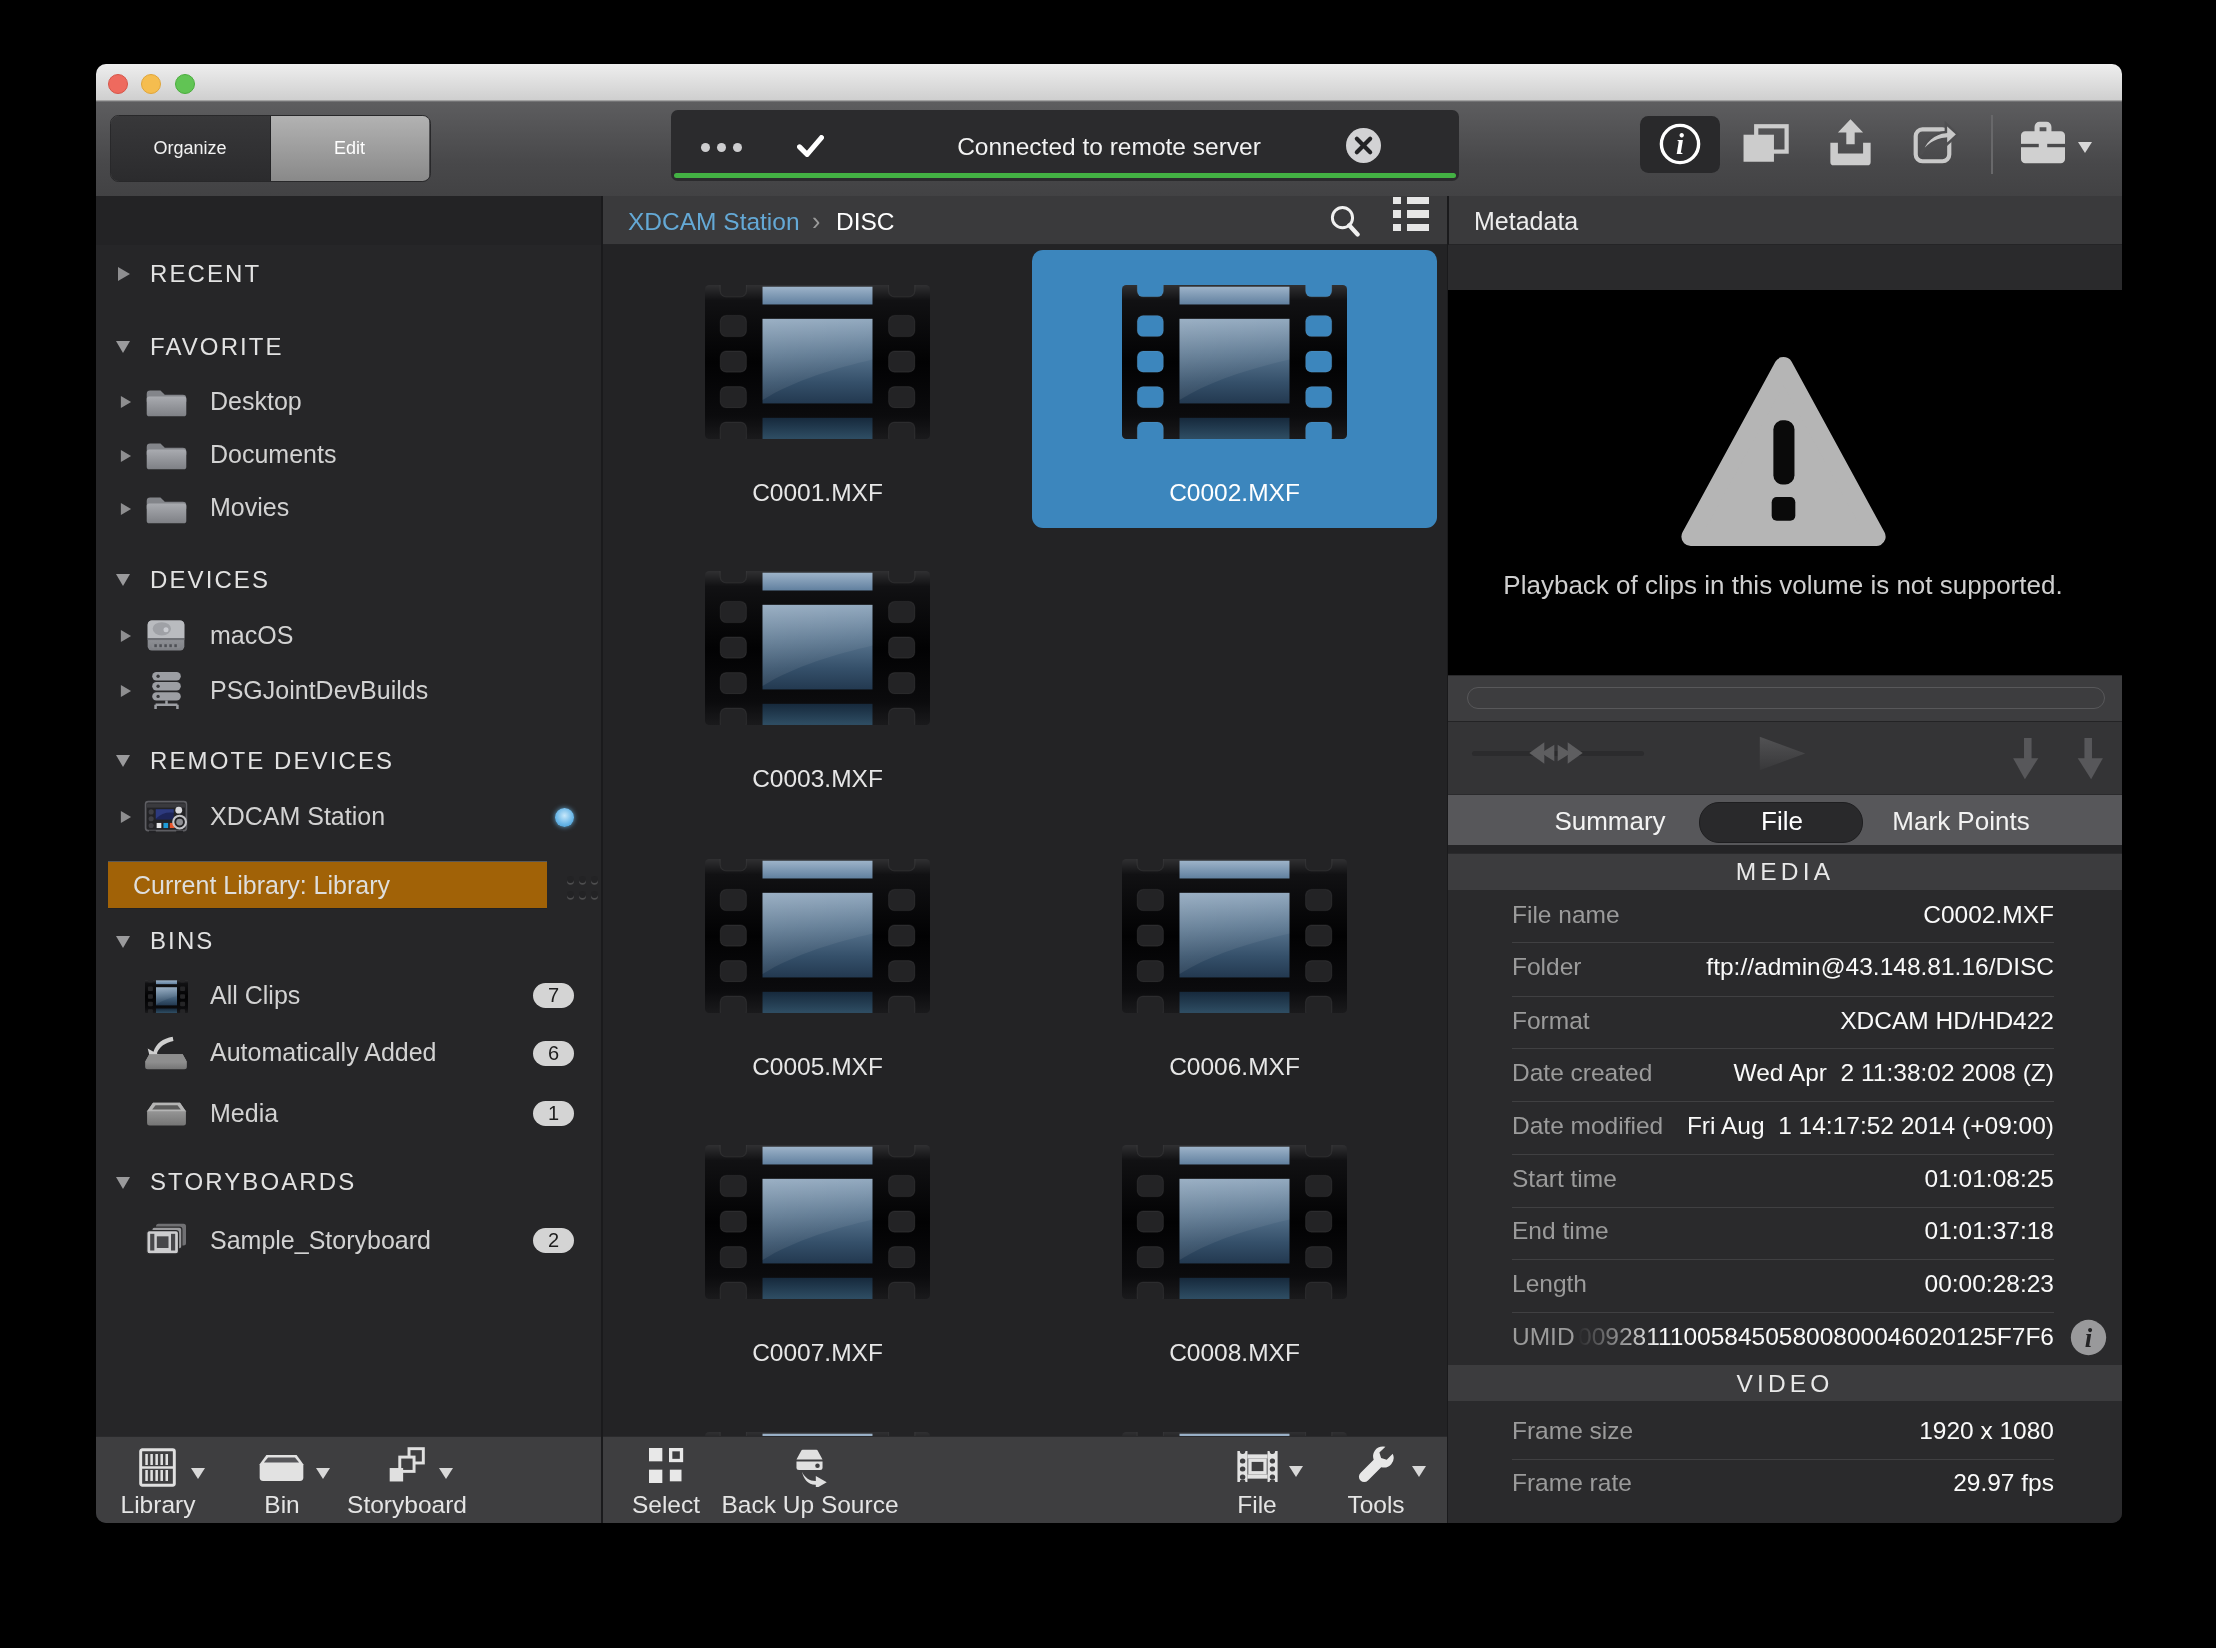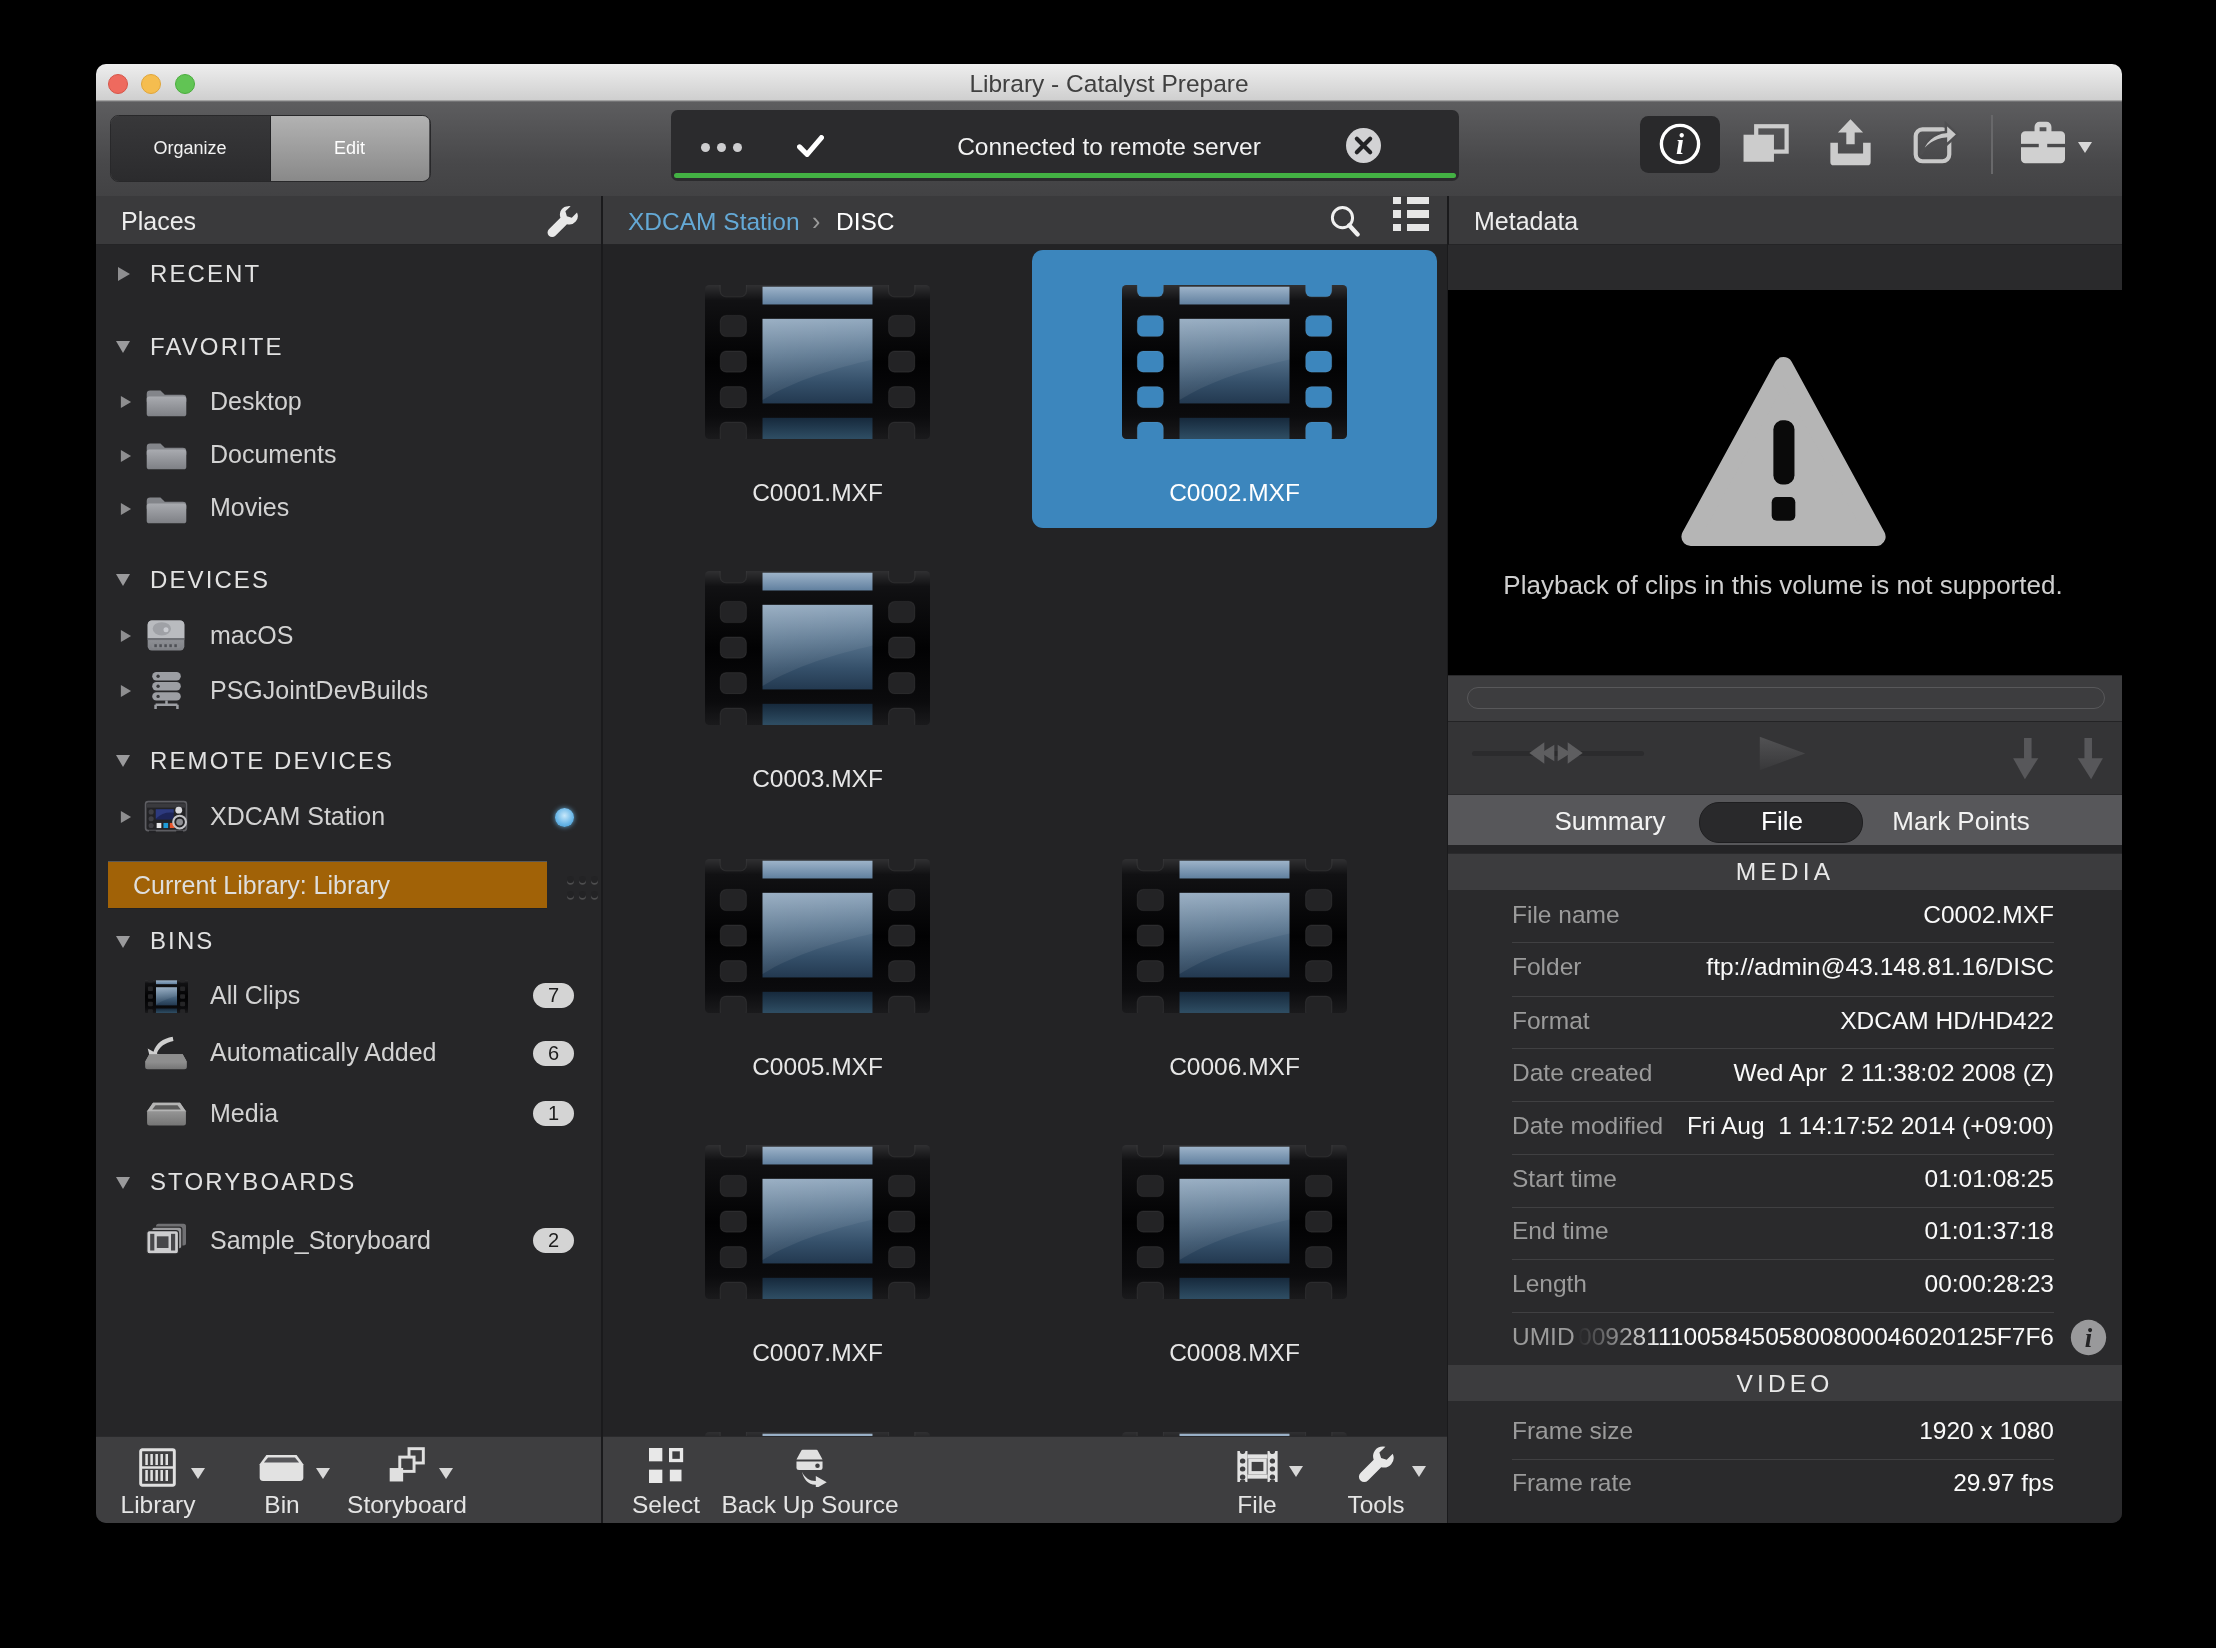--- a/index.html
+++ b/index.html
@@ -208,21 +208,20 @@
  <rect x="31" y="13" width="5" height="20" fill="#47474a"></rect>
  <rect x="14" y="16" width="14" height="14" fill="#47474a"></rect>
 </symbol>
 </defs>
 </svg>
 <div id="win">
   <div class="abs" id="titlebar">
     <div class="abs tl" style="left:12px;background:#ee6a5e;border:0.8px solid #d55549"></div>
     <div class="abs tl" style="left:45px;background:#f5bd4f;border:0.8px solid #dfa53a"></div>
     <div class="abs tl" style="left:79px;background:#61c454;border:0.8px solid #4aad3d"></div>
-    <div class="abs" id="title">Library - Catalyst Prepare</div>
   </div>
   <div class="abs" id="toolbar">
     <div class="abs" id="seg">
         <div class="o">Organize</div>
         <div class="e">Edit</div>
       </div>
     <div class="abs" id="notif">
       <div class="abs dot" style="left:30px"></div>
       <div class="abs dot" style="left:46px"></div>
       <div class="abs dot" style="left:62px"></div>
@@ -253,26 +252,20 @@
 <path d="M8 18 a8 8 0 0 1 8-8 h24 a8 8 0 0 1 8 8 v22 a8 8 0 0 1-8 8 h-24 a8 8 0 0 1-8-8 Z" fill="none" stroke="#c9c9c9" stroke-width="5"></path>
 <path d="M14 40 C18 24 30 14 44 13 L44 3 L58 16 L44 29 L44 21 C33 22 22 28 14 40 Z" fill="#c9c9c9" stroke="#4e4e50" stroke-width="3"></path>
 </svg>
     <svg class="abs" style="left:1924px;top:18.6px" width="46" height="44" viewBox="0 0 54 52">
         <path d="M17 12 L17 7 a6 6 0 0 1 6-6 L31 1 a6 6 0 0 1 6 6 L37 12 L48 12 a5 5 0 0 1 5 5 L53 45 a5 5 0 0 1-5 5 L6 50 a5 5 0 0 1-5-5 L1 17 a5 5 0 0 1 5-5 Z M23 12 L31 12 L31 7.5 L23 7.5 Z" fill="#d0d0d0" fill-rule="evenodd"></path>
         <rect x="1" y="27" width="52" height="4" fill="#4a4a4c"></rect>
         <rect x="22" y="24" width="10" height="10" rx="2" fill="#d0d0d0"></rect>
       </svg>
     <div class="abs dd" style="left:1982px;top:40px"></div>
     <div class="abs" id="tsep"></div>
-  </div>
-  <div class="abs hdr" id="ph">
-      <div class="t" style="left:25px">Places</div>
-    <svg class="abs" style="left:449px;top:7.6px" width="34" height="34" viewBox="0 0 48 48">
-        <use href="#wrench"></use>
-      </svg>
   </div>
   <div class="abs hdr" id="bc">
     <div class="t" style="left:25px;color:#64a9d6;font-size:24.5px;top:12px">XDCAM Station</div>
     <div class="t" style="left:209px;color:#9a9a9a">›</div>
     <div class="t" style="left:233px;color:#ffffff;font-size:24.5px;top:12px">DISC</div>
     <svg class="abs" style="left:726px;top:9.3px" width="32" height="32" viewBox="0 0 38 38">
         <circle cx="16" cy="15" r="12" fill="none" stroke="#f0f0f0" stroke-width="3.5"></circle>
         <line x1="24" y1="24" x2="34" y2="35" stroke="#f0f0f0" stroke-width="5" stroke-linecap="round"></line>
       </svg>
     <div class="abs" style="left:790px;top:0.8px">

